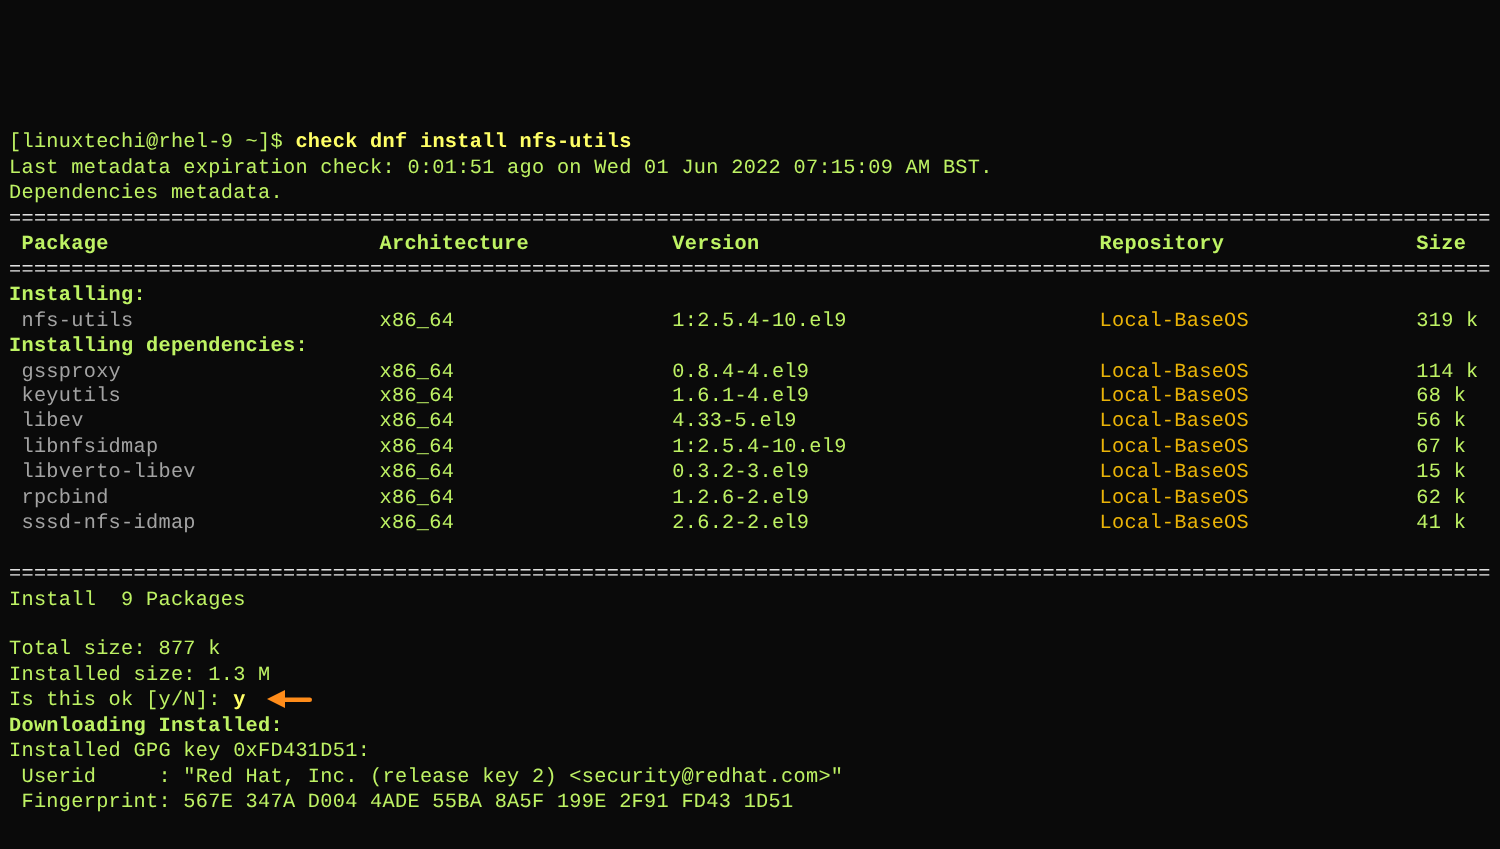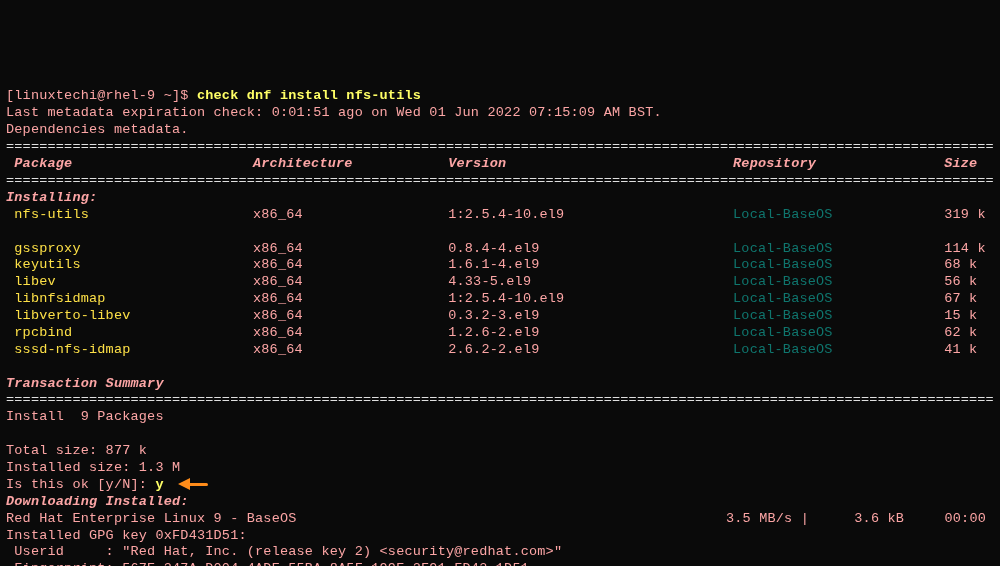--- a/index.html
+++ b/index.html
@@ -9,25 +9,25 @@
       font-size: 13.5px;
       line-height: 1.25;
       color: #e0e0e0;
       padding: 4px 6px;
       width: 1000px;
       height: 566px;
       overflow: hidden;
       white-space: pre;
       letter-spacing: 0.2px;
     }
-    .white { color: #fca5a5; }
+    .white { color: #bef264; }
     .yellow { color: #ffff66; font-weight: bold; }
-    .bold { font-weight: bold; font-style: italic; }
-    .cyan { color: #fde047; }
-    .blue { color: #0f766e; }
+    .bold { font-weight: bold; }
+    .cyan { color: #a3a3a3; }
+    .blue { color: #eab308; }
     .row { display: flex; }
     .col-pkg { width: 248px; }
     .col-arch { width: 196px; }
     .col-ver { width: 286px; }
     .col-repo { width: 212px; }
     .col-size { width: 50px; }
     .sep { color: #e0e0e0; overflow: hidden; height: 17px; }
     .arrow {
       display: inline-block;
       position: relative;
@@ -66,30 +66,29 @@
 </head>
 <body>
 
 
 
 <div>
 <span class="white">[linuxtechi@rhel-9 ~]$ </span><span class="yellow">check dnf install nfs-utils</span>
 <span class="white">Last metadata expiration check: 0:01:51 ago on Wed 01 Jun 2022 07:15:09 AM BST.</span>
 <span class="white">Dependencies metadata.</span>
 <div class="sep">=================================================================================================================================</div><div class="row white bold"><span class="col-pkg"> Package</span><span class="col-arch">Architecture</span><span class="col-ver">Version</span><span class="col-repo">Repository</span><span class="col-size">Size</span></div><div class="sep">=================================================================================================================================</div><span class="white bold">Installing:</span>
-<div class="row"><span class="col-pkg cyan"> nfs-utils</span><span class="col-arch white">x86_64</span><span class="col-ver white">1:2.5.4-10.el9</span><span class="col-repo blue">Local-BaseOS</span><span class="col-size white">319 k</span></div>
+<div class="row"><span class="col-pkg cyan"> nfs-utils</span><span class="col-arch white">x86_64</span><span class="col-ver white">1:2.5.4-10.el9</span><span class="col-repo blue">Local-BaseOS</span><span class="col-size white">319 k</span></div><span class="white bold">Installing dependencies:</span>
 <div id="deps-container"><div class="row"><span class="col-pkg cyan"> gssproxy</span><span class="col-arch white">x86_64</span><span class="col-ver white">0.8.4-4.el9</span><span class="col-repo blue">Local-BaseOS</span><span class="col-size white">114 k</span></div><div class="row"><span class="col-pkg cyan"> keyutils</span><span class="col-arch white">x86_64</span><span class="col-ver white">1.6.1-4.el9</span><span class="col-repo blue">Local-BaseOS</span><span class="col-size white">68 k</span></div><div class="row"><span class="col-pkg cyan"> libev</span><span class="col-arch white">x86_64</span><span class="col-ver white">4.33-5.el9</span><span class="col-repo blue">Local-BaseOS</span><span class="col-size white">56 k</span></div><div class="row"><span class="col-pkg cyan"> libnfsidmap</span><span class="col-arch white">x86_64</span><span class="col-ver white">1:2.5.4-10.el9</span><span class="col-repo blue">Local-BaseOS</span><span class="col-size white">67 k</span></div><div class="row"><span class="col-pkg cyan"> libverto-libev</span><span class="col-arch white">x86_64</span><span class="col-ver white">0.3.2-3.el9</span><span class="col-repo blue">Local-BaseOS</span><span class="col-size white">15 k</span></div><div class="row"><span class="col-pkg cyan"> rpcbind</span><span class="col-arch white">x86_64</span><span class="col-ver white">1.2.6-2.el9</span><span class="col-repo blue">Local-BaseOS</span><span class="col-size white">62 k</span></div><div class="row"><span class="col-pkg cyan"> sssd-nfs-idmap</span><span class="col-arch white">x86_64</span><span class="col-ver white">2.6.2-2.el9</span><span class="col-repo blue">Local-BaseOS</span><span class="col-size white">41 k</span></div></div>
-<span class="white bold">Transaction Summary</span>
 <div class="sep">=================================================================================================================================</div><span class="white">Install  9 Packages</span>
 
 <span class="white">Total size: 877 k</span>
 <span class="white">Installed size: 1.3 M</span>
 <span class="white">Is this ok [y/N]: </span><span class="yellow">y</span><span class="arrow"></span>
 <span class="white bold">Downloading Installed:</span>
-<div class="dl-row white"><span class="dl-name">Red Hat Enterprise Linux 9 - BaseOS</span><span class="dl-speed">3.5 MB/s |</span><span class="dl-size"> 3.6 kB</span><span class="dl-time">00:00</span></div><span class="white">Installed GPG key 0xFD431D51:</span>
+<span class="white">Installed GPG key 0xFD431D51:</span>
 <span class="white"> Userid     : "Red Hat, Inc. (release key 2) &lt;security@redhat.com&gt;"</span>
 <span class="white"> Fingerprint: 567E 347A D004 4ADE 55BA 8A5F 199E 2F91 FD43 1D51</span>
 
 
 
 
 </div>
 
 
 

